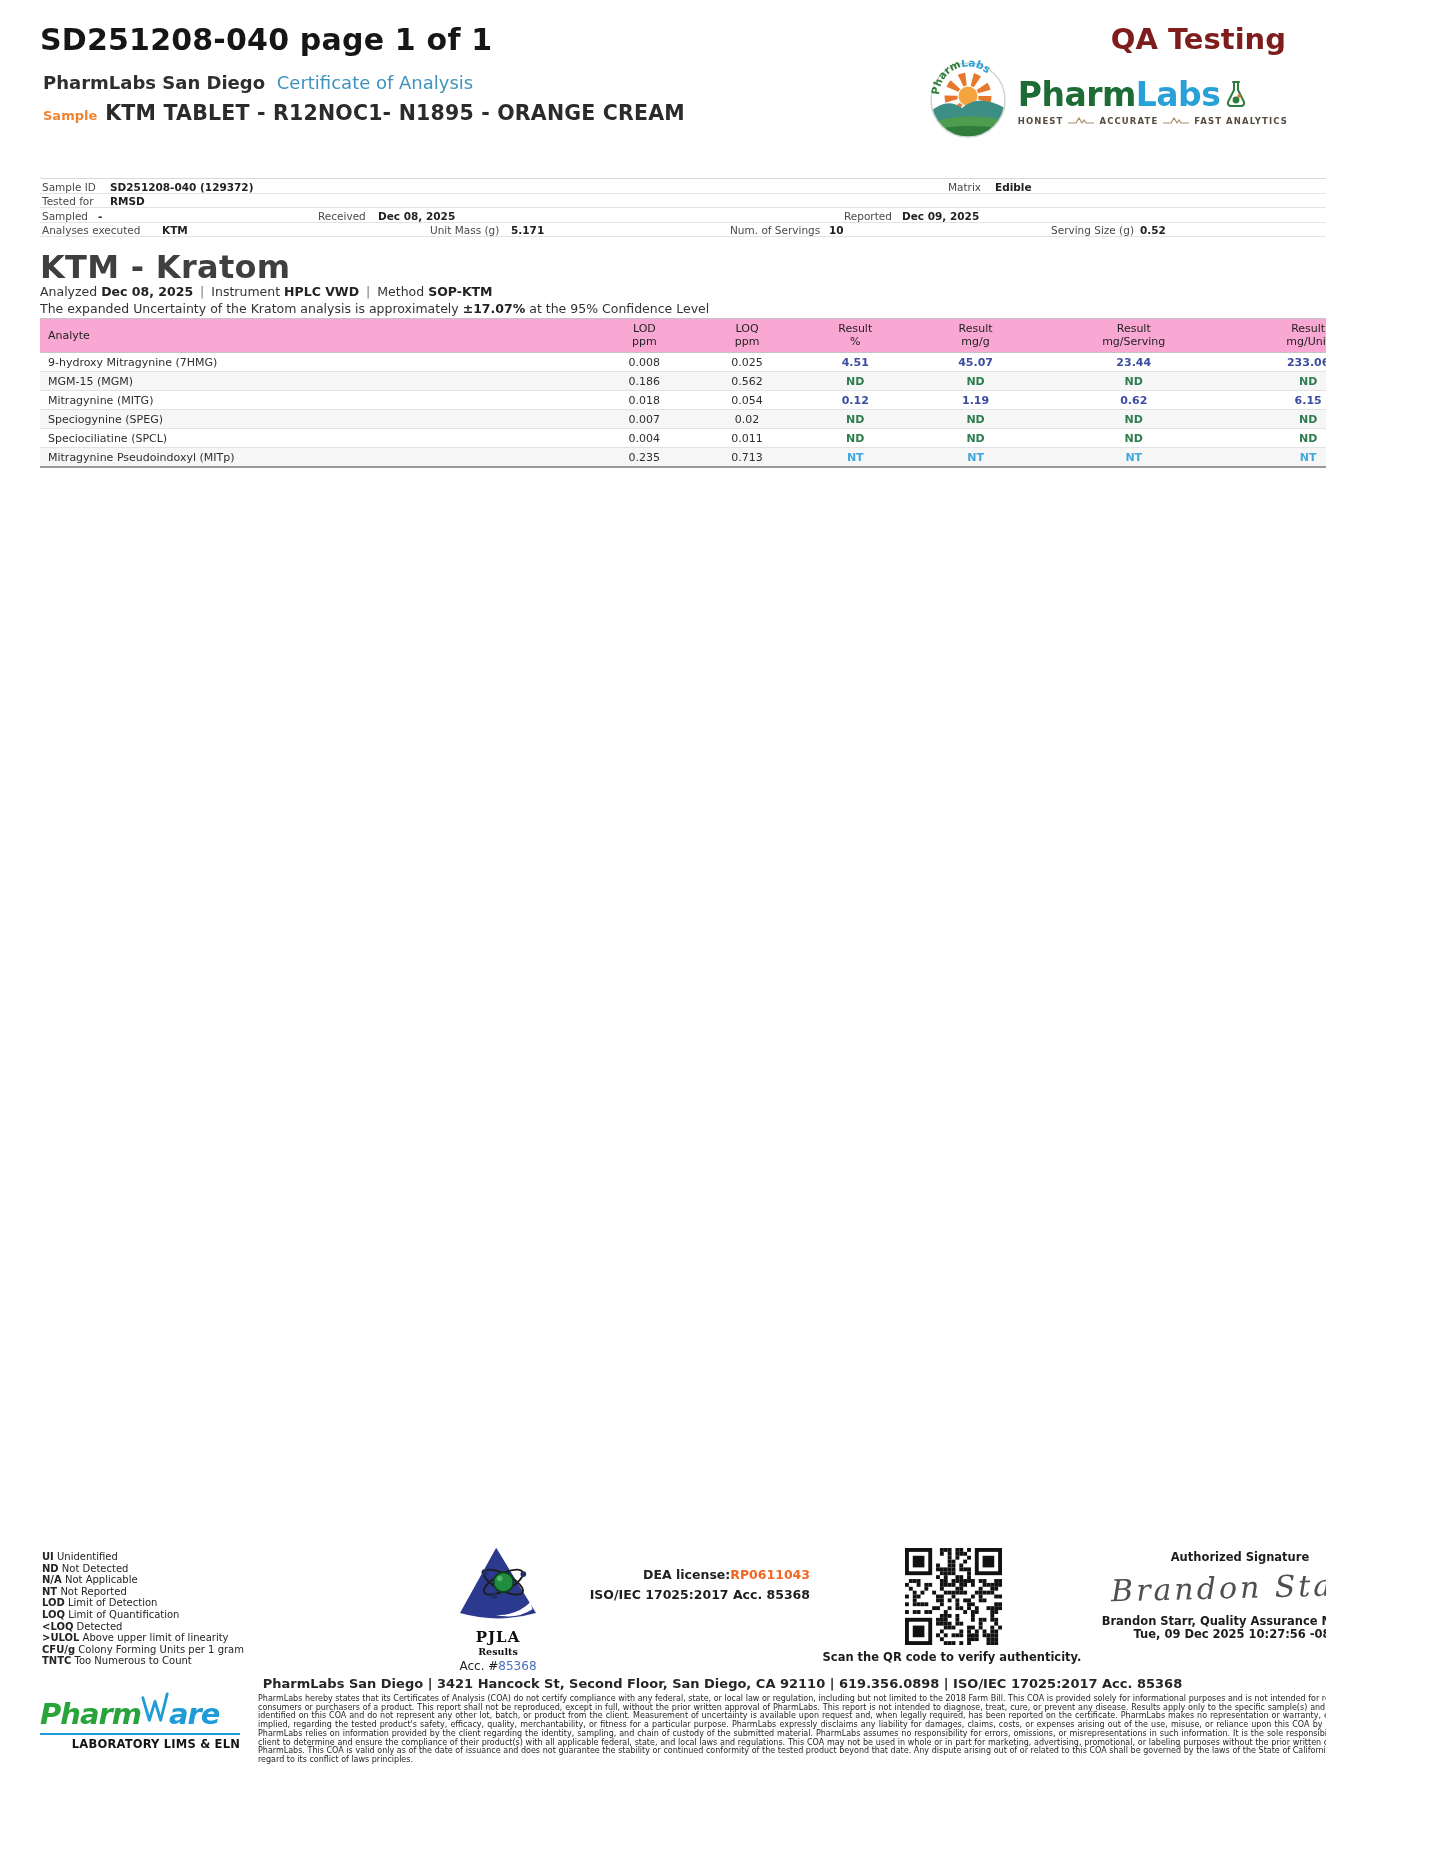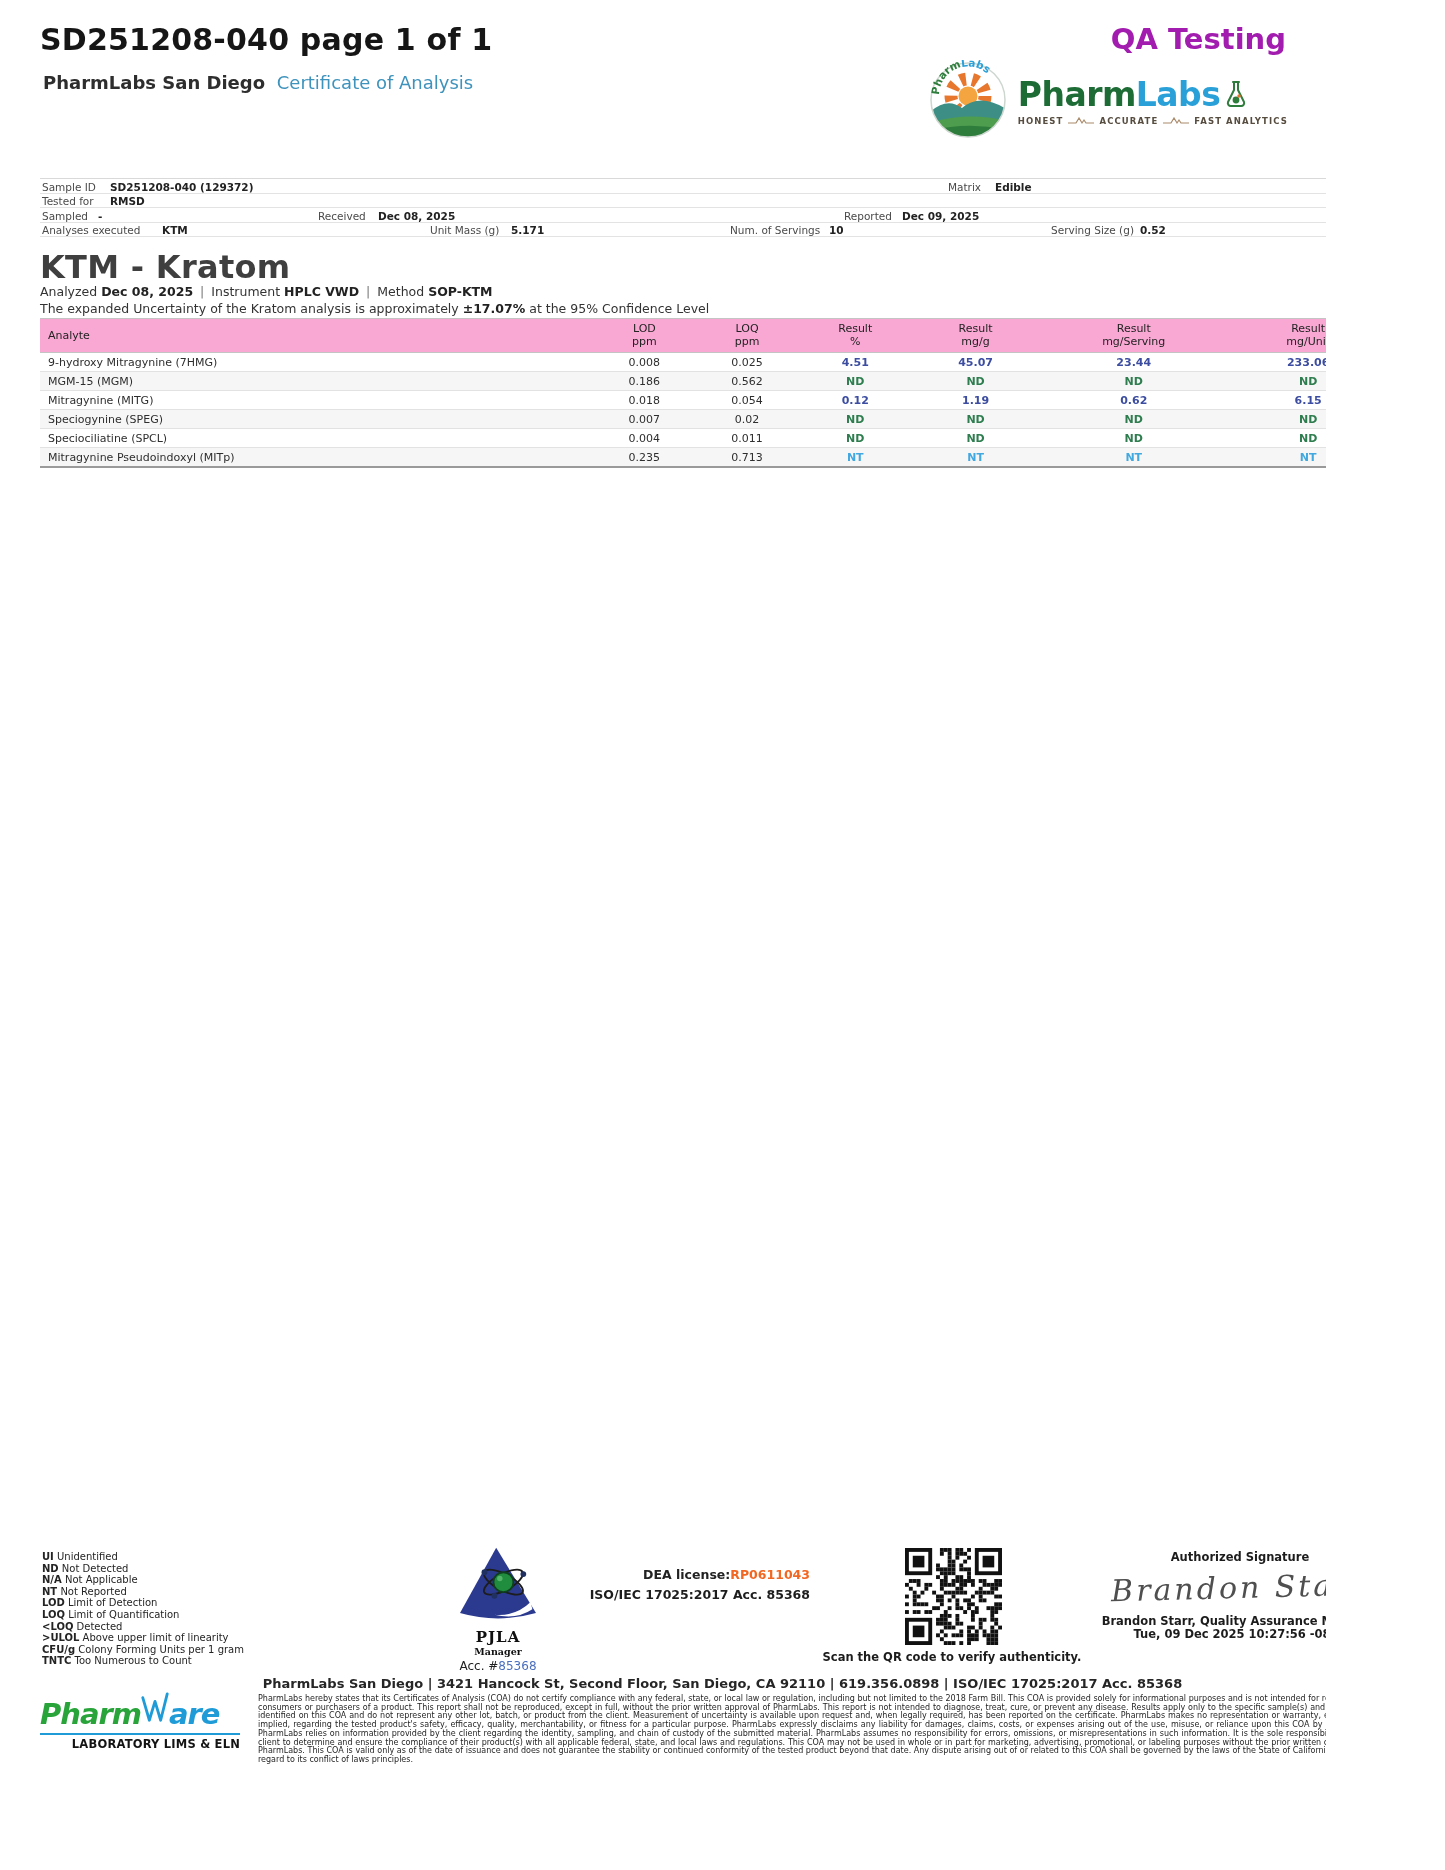--- a/index.html
+++ b/index.html
@@ -3,21 +3,21 @@
 <meta charset="utf-8">
 <style>
   * { margin:0; padding:0; box-sizing:border-box; }
   html,body { background:#ffffff; }
   body { width:1445px; height:1870px; font-family:"DejaVu Sans","Liberation Sans",sans-serif; color:#1f1f1f; position:relative; }
   .page { position:relative; width:1326px; height:1870px; overflow:hidden; background:#fff; }
   .abs { position:absolute; }
 
   
   .doc-ref { left:40px; top:22px; font-size:30px; font-weight:700; color:#161616; letter-spacing:.2px; }
-  .qa-label { right:40px; top:22px; font-size:29px; font-weight:600; color:#a21caf; }
+  .qa-label { right:40px; top:22px; font-size:29px; font-weight:600; color:#7f1d1d; }
   .lab-line { left:43px; top:72px; font-size:18px; }
   .lab-name { font-weight:700; color:#2e2e2e; }
   .doc-type { color:#3e93bd; font-weight:500; margin-left:6px; }
   .sample-line { left:43px; top:101px; display:flex; align-items:baseline; gap:8px; }
   .sample-label { color:#ef8430; font-size:13px; font-weight:600; }
   .sample-name { font-size:20.5px; font-weight:700; color:#2b2b2b; letter-spacing:.2px; }
 
   
   .brand { right:38px; top:60px; display:flex; align-items:center; gap:10px; }
   .wordmark-wrap { display:flex; flex-direction:column; }
@@ -94,20 +94,24 @@
 <div class="page">
 
   <div class="abs doc-ref">SD251208-040 page 1 of 1</div>
   <div class="abs qa-label">QA Testing</div>
 
   <div class="abs lab-line">
     <span class="lab-name">PharmLabs San Diego</span>
     <span class="doc-type">Certificate of Analysis</span>
   </div>
 
+  <div class="abs sample-line">
+    <span class="sample-label">Sample</span>
+    <span class="sample-name">KTM TABLET - R12NOC1- N1895 - ORANGE CREAM</span>
+  </div>
 
   <div class="abs brand">
     <svg width="80" height="80" viewBox="0 0 80 80">
       <defs>
           <clipPath id="sc">
             <circle cx="40" cy="40" r="37"></circle>
           </clipPath>
         </defs>
       <g clip-path="url(#sc)">
         <rect width="80" height="80" fill="#ffffff"></rect>
@@ -291,21 +295,21 @@
         <ellipse cx="54" cy="40" rx="24" ry="9" transform="rotate(-28 54 40)"></ellipse>
         <ellipse cx="54" cy="40" rx="24" ry="9" transform="rotate(28 54 40)"></ellipse>
       </g>
       <circle cx="54" cy="40" r="11" fill="#1f8c3e" stroke="#0f3f1e" stroke-width="2"></circle>
       <circle cx="50" cy="36" r="3" fill="#55b36a"></circle>
       <circle cx="33" cy="29" r="3.2" fill="#203060"></circle>
       <circle cx="76" cy="31" r="3.2" fill="#203060"></circle>
       <circle cx="44" cy="55" r="3.2" fill="#203060"></circle>
     </svg>
     <div class="pjla-name">PJLA</div>
-    <div class="pjla-sub">Manager</div>
+    <div class="pjla-sub">Results</div>
     <div class="pjla-acc">
       <span>Acc. #</span><span class="acc-num">85368</span>
     </div>
   </div>
 
   <div class="abs certs">
     <div class="dea-line">
       <span>DEA license:</span><span class="dea-val">RP0611043</span>
     </div>
     <div class="iso-line">ISO/IEC 17025:2017 Acc. 85368</div>

